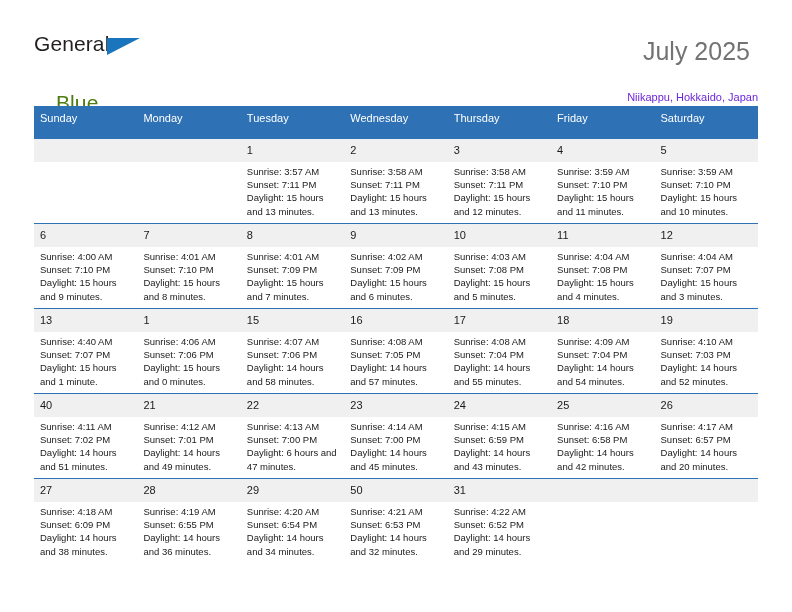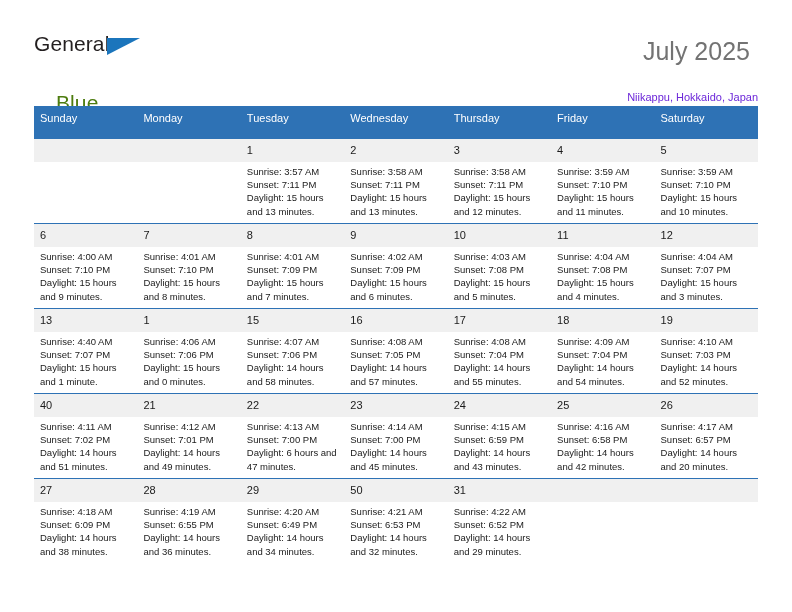--- a/index.html
+++ b/index.html
@@ -411,21 +411,21 @@
             <div class="info">
               <div>Sunrise: 4:19 AM</div>
               <div>Sunset: 6:55 PM</div>
               <div class="daylight">Daylight: 14 hours and 36 minutes.</div>
             </div>
           </td>
           <td>
             <span class="daynum">29</span>
             <div class="info">
               <div>Sunrise: 4:20 AM</div>
-              <div>Sunset: 6:49 PM</div>
+              <div>Sunset: 6:54 PM</div>
               <div class="daylight">Daylight: 14 hours and 34 minutes.</div>
             </div>
           </td>
           <td>
             <span class="daynum">50</span>
             <div class="info">
               <div>Sunrise: 4:21 AM</div>
               <div>Sunset: 6:53 PM</div>
               <div class="daylight">Daylight: 14 hours and 32 minutes.</div>
             </div>

